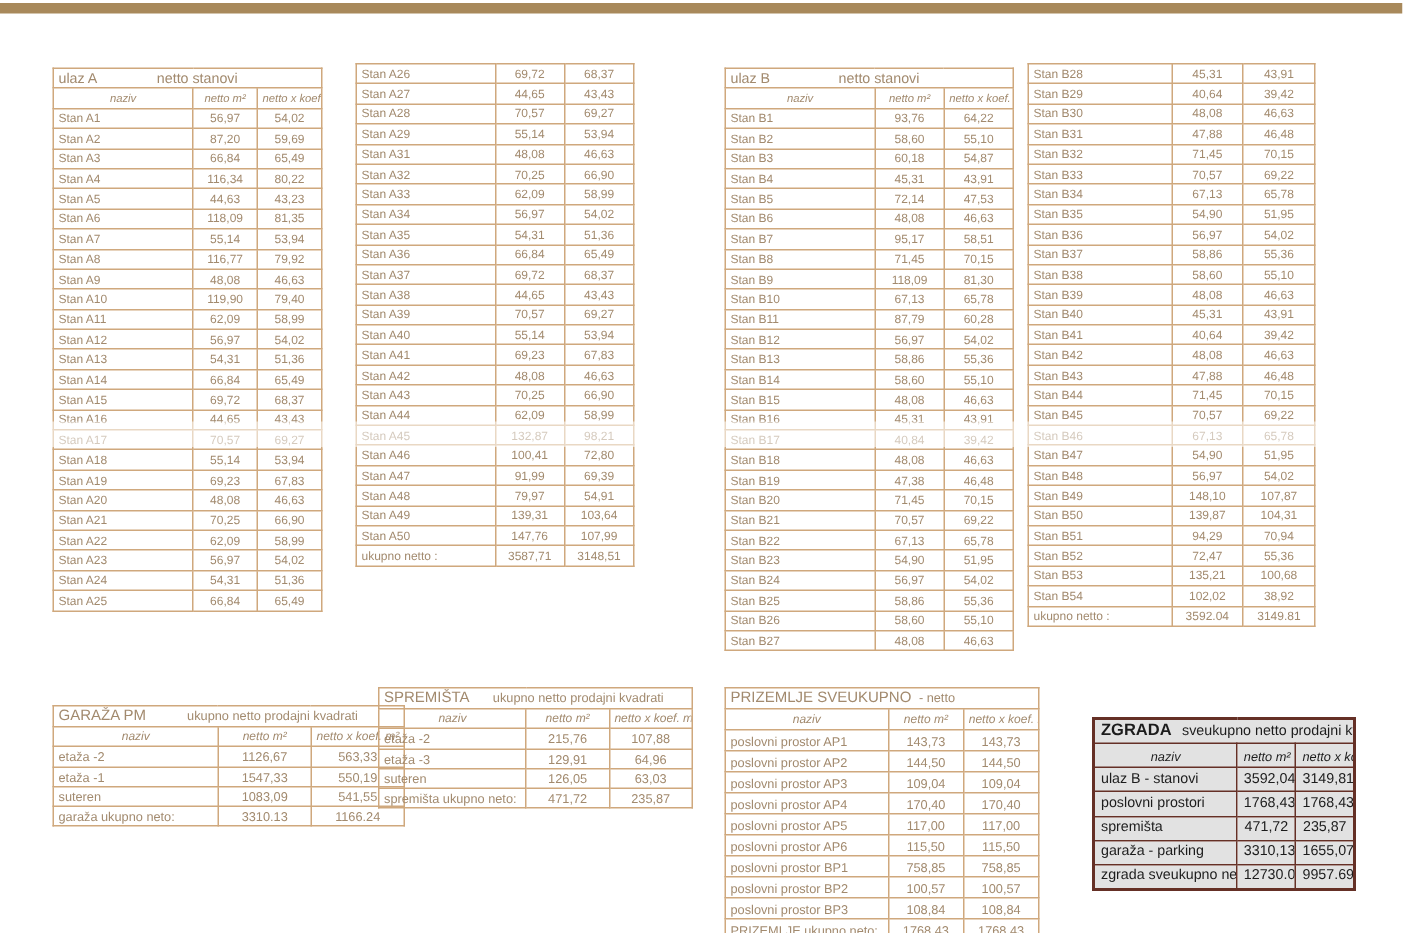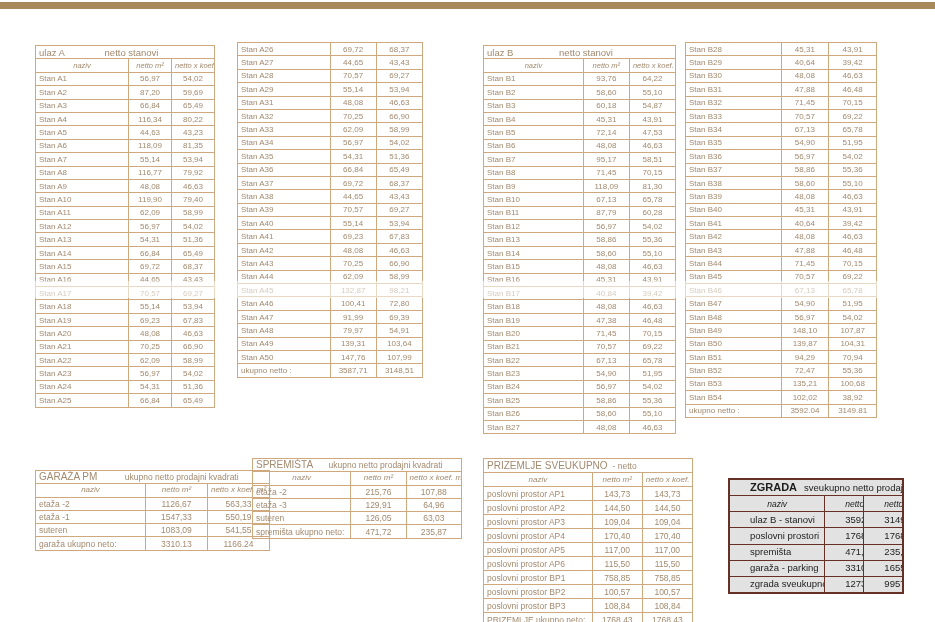--- a/index.html
+++ b/index.html
@@ -45,21 +45,21 @@
   
   .priz td{font-size:8.5px;height:14px;line-height:12px}
   .priz .hdr{font-size:8px}
   .priz .t-main{font-size:10px}
   .priz .t-sub{margin-left:5px;font-size:8.5px}
 
   
   .zgr table{border:2px solid var(--zgrada-border)}
   .zgr td{
     border:1px solid var(--zgrada-border);background:var(--zgrada-bg);
-    color:var(--zgrada-text);font-size:9.5px;height:16.2px;line-height:14px;padding:0 20px;
+    color:var(--zgrada-text);font-size:9.5px;height:16.2px;line-height:14px;padding:0 4px;
   }
   .zgr .hdr{font-size:8.5px}
   .zgr .t-main{font-size:11px;font-weight:bold}
   .zgr .t-sub{margin-left:7px;font-size:9.5px}
 
   
   .wm{position:absolute;left:0;top:281px;width:935px;height:17px;
       background:rgba(255,255,255,0.55);pointer-events:none}
 </style>
 </head>

